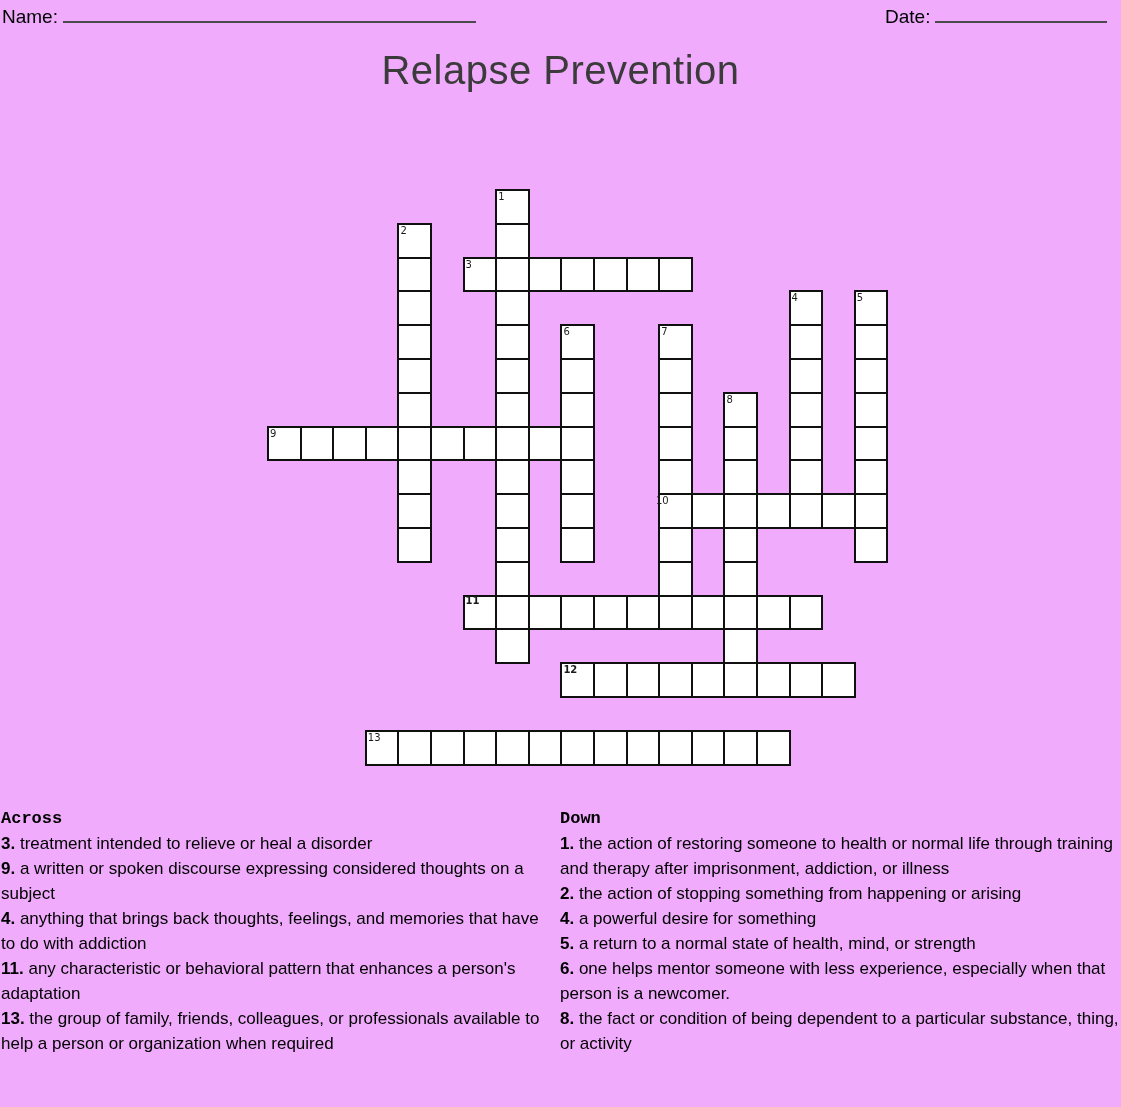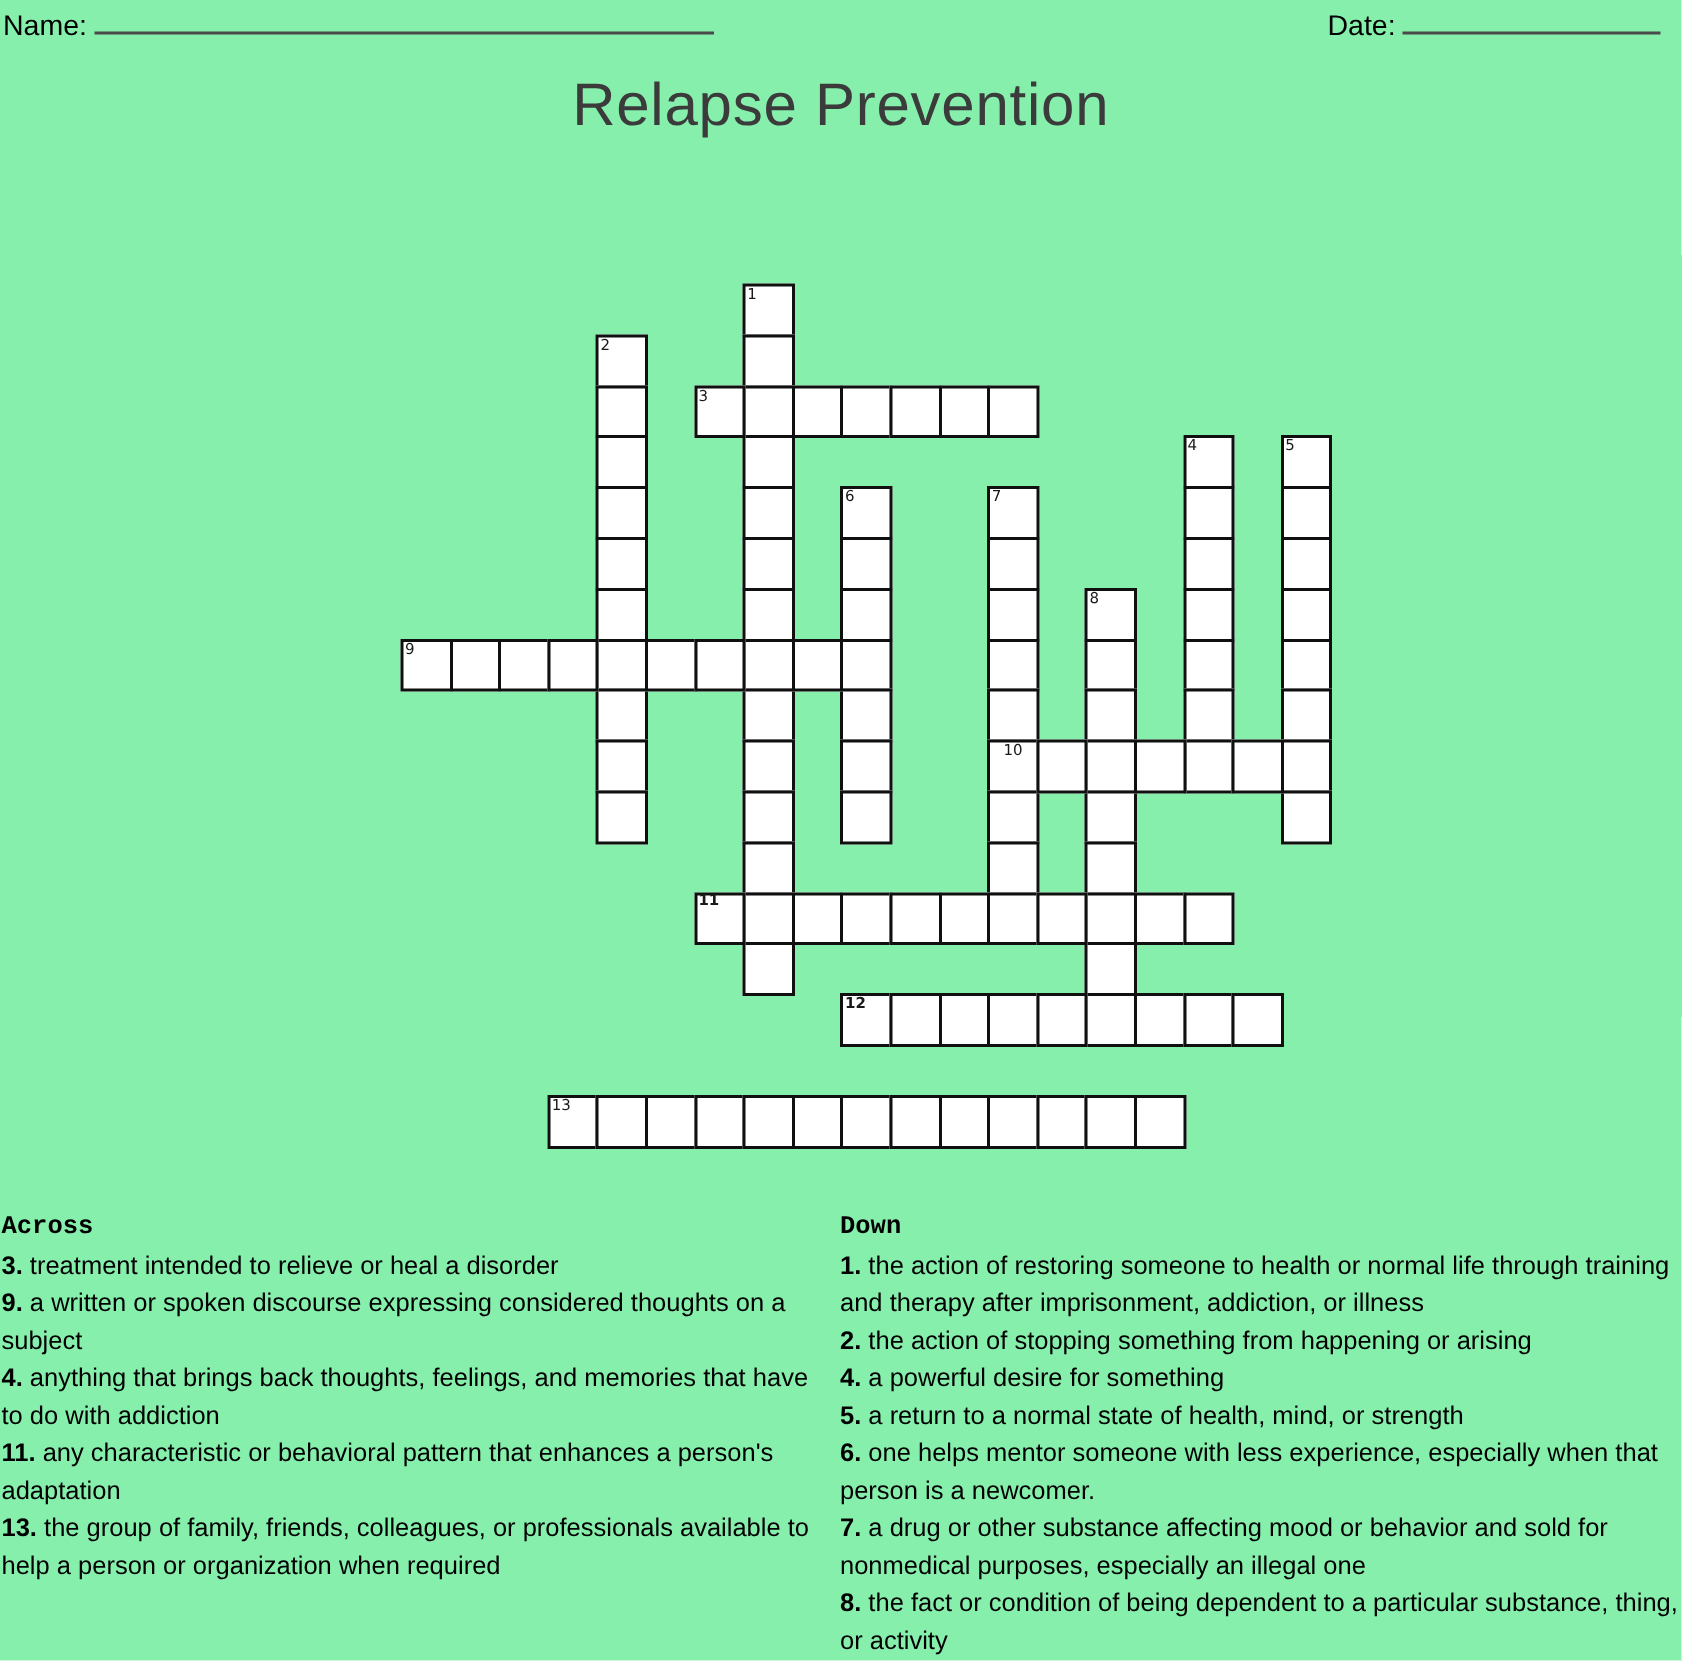--- a/index.html
+++ b/index.html
@@ -1,21 +1,21 @@
 <!DOCTYPE html>
 <html><head>
 <meta charset="utf-8">
 <style>
   html, body { margin: 0; padding: 0; background: #ffffff; }
   body {
     width: 1121px; height: 1107px;
     font-family: "Liberation Sans", "DejaVu Sans", sans-serif;
     color: #000;
   }
-  .page { position: relative; width: 1121px; height: 1107px; overflow: hidden; background: #86efac; }
+  .page { position: relative; width: 1121px; height: 1107px; overflow: hidden; background: #f0abfc; }
 
   
   .name-field { position: absolute; left: 2px; top: 4px; white-space: nowrap; }
   .date-field { position: absolute; left: 885px; top: 4px; white-space: nowrap; }
   .field-label { font-size: 19px; color: #000; }
   .fill-line {
     display: inline-block; height: 17px; margin-left: 5px;
     border-bottom: 2px solid #4a4a4a; vertical-align: baseline;
   }
   .name-line { width: 413px; }
@@ -175,21 +175,21 @@
       <div class="cell" style="left: 489px; top: 540.8px; border-color: rgb(16, 16, 16);"></div>
       <div class="cellnum" style="left: 231.2px; top: 2px;">1</div>
       <div class="cellnum" style="left: 133.4px; top: 35.8px;">2</div>
       <div class="cellnum" style="left: 198.6px; top: 69.6px;">3</div>
       <div class="cellnum" style="left: 524.6px; top: 103.4px;">4</div>
       <div class="cellnum" style="left: 589.8px; top: 103.4px;">5</div>
       <div class="cellnum" style="left: 296.4px; top: 137.2px;">6</div>
       <div class="cellnum" style="left: 394.2px; top: 137.2px;">7</div>
       <div class="cellnum" style="left: 459.4px; top: 204.8px;">8</div>
       <div class="cellnum" style="left: 3px; top: 238.6px;">9</div>
-      <div class="cellnum" style="left: 402px; top: 306.2px;">10</div>
+      <div class="cellnum" style="left: 389px; top: 306.2px;">10</div>
       <div class="cellnum" style="left: 198.6px; top: 406px; font-weight: bold;">11</div>
       <div class="cellnum" style="left: 296.4px; top: 475.2px; font-weight: bold;">12</div>
       <div class="cellnum" style="left: 100.8px; top: 542.8px;">13</div>
     </div>
 
   <div class="clues">
     <div class="clues-col" id="across-col">
       <div class="clues-header">Across</div>
       <div id="across-list">
           <div class="clue"><b>3.</b> treatment intended to relieve or heal a disorder</div>
@@ -200,19 +200,18 @@
         </div>
     </div>
     <div class="clues-col" id="down-col">
       <div class="clues-header">Down</div>
       <div id="down-list">
           <div class="clue"><b>1.</b> the action of restoring someone to health or normal life through training and therapy after imprisonment, addiction, or illness</div>
           <div class="clue"><b>2.</b> the action of stopping something from happening or arising</div>
           <div class="clue"><b>4.</b> a powerful desire for something</div>
           <div class="clue"><b>5.</b> a return to a normal state of health, mind, or strength</div>
           <div class="clue"><b>6.</b> one helps mentor someone with less experience, especially when that person is a newcomer.</div>
-          <div class="clue"><b>7.</b> a drug or other substance affecting mood or behavior and sold for nonmedical purposes, especially an illegal one</div>
           <div class="clue"><b>8.</b> the fact or condition of being dependent to a particular substance, thing, or activity</div>
         </div>
     </div>
   </div>
 
 </div>
 
 </body></html>

